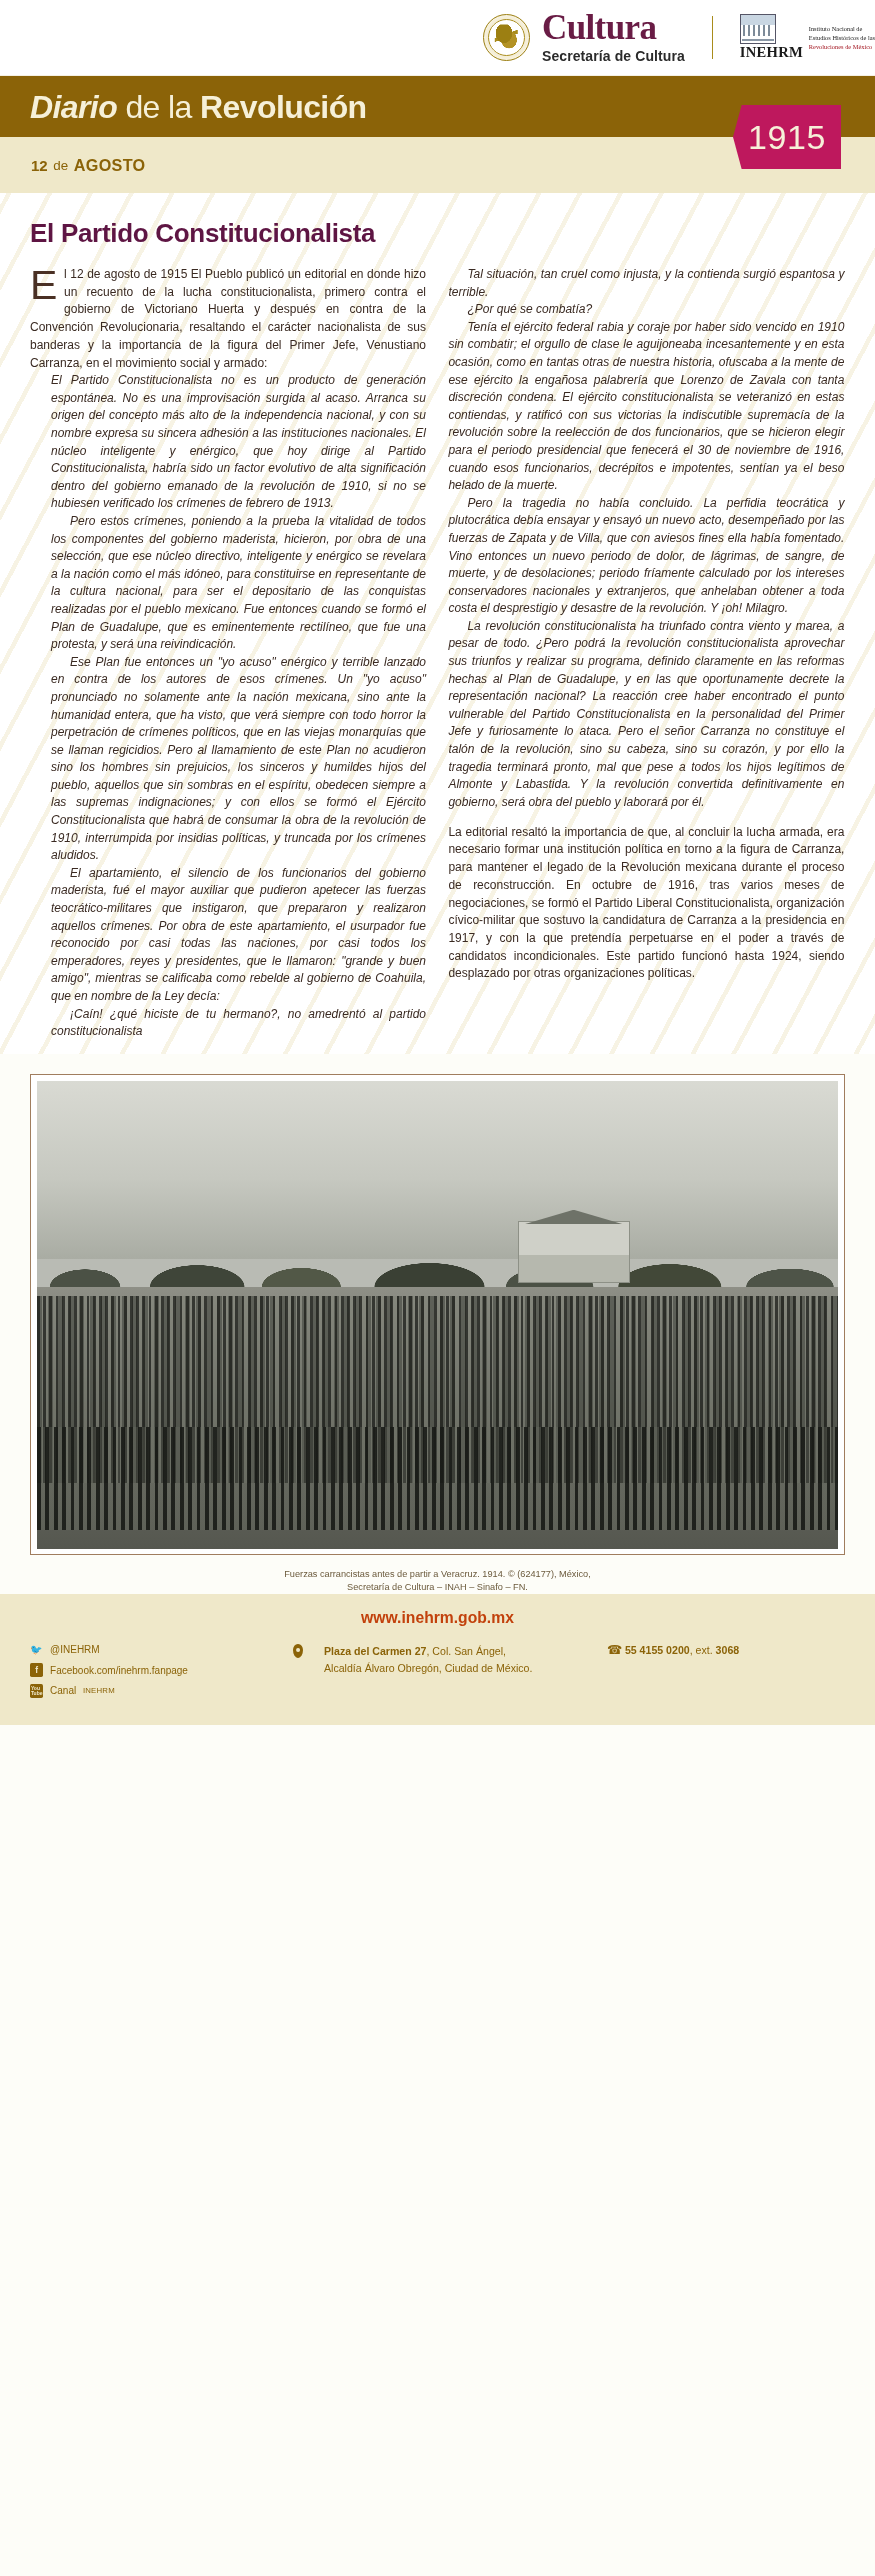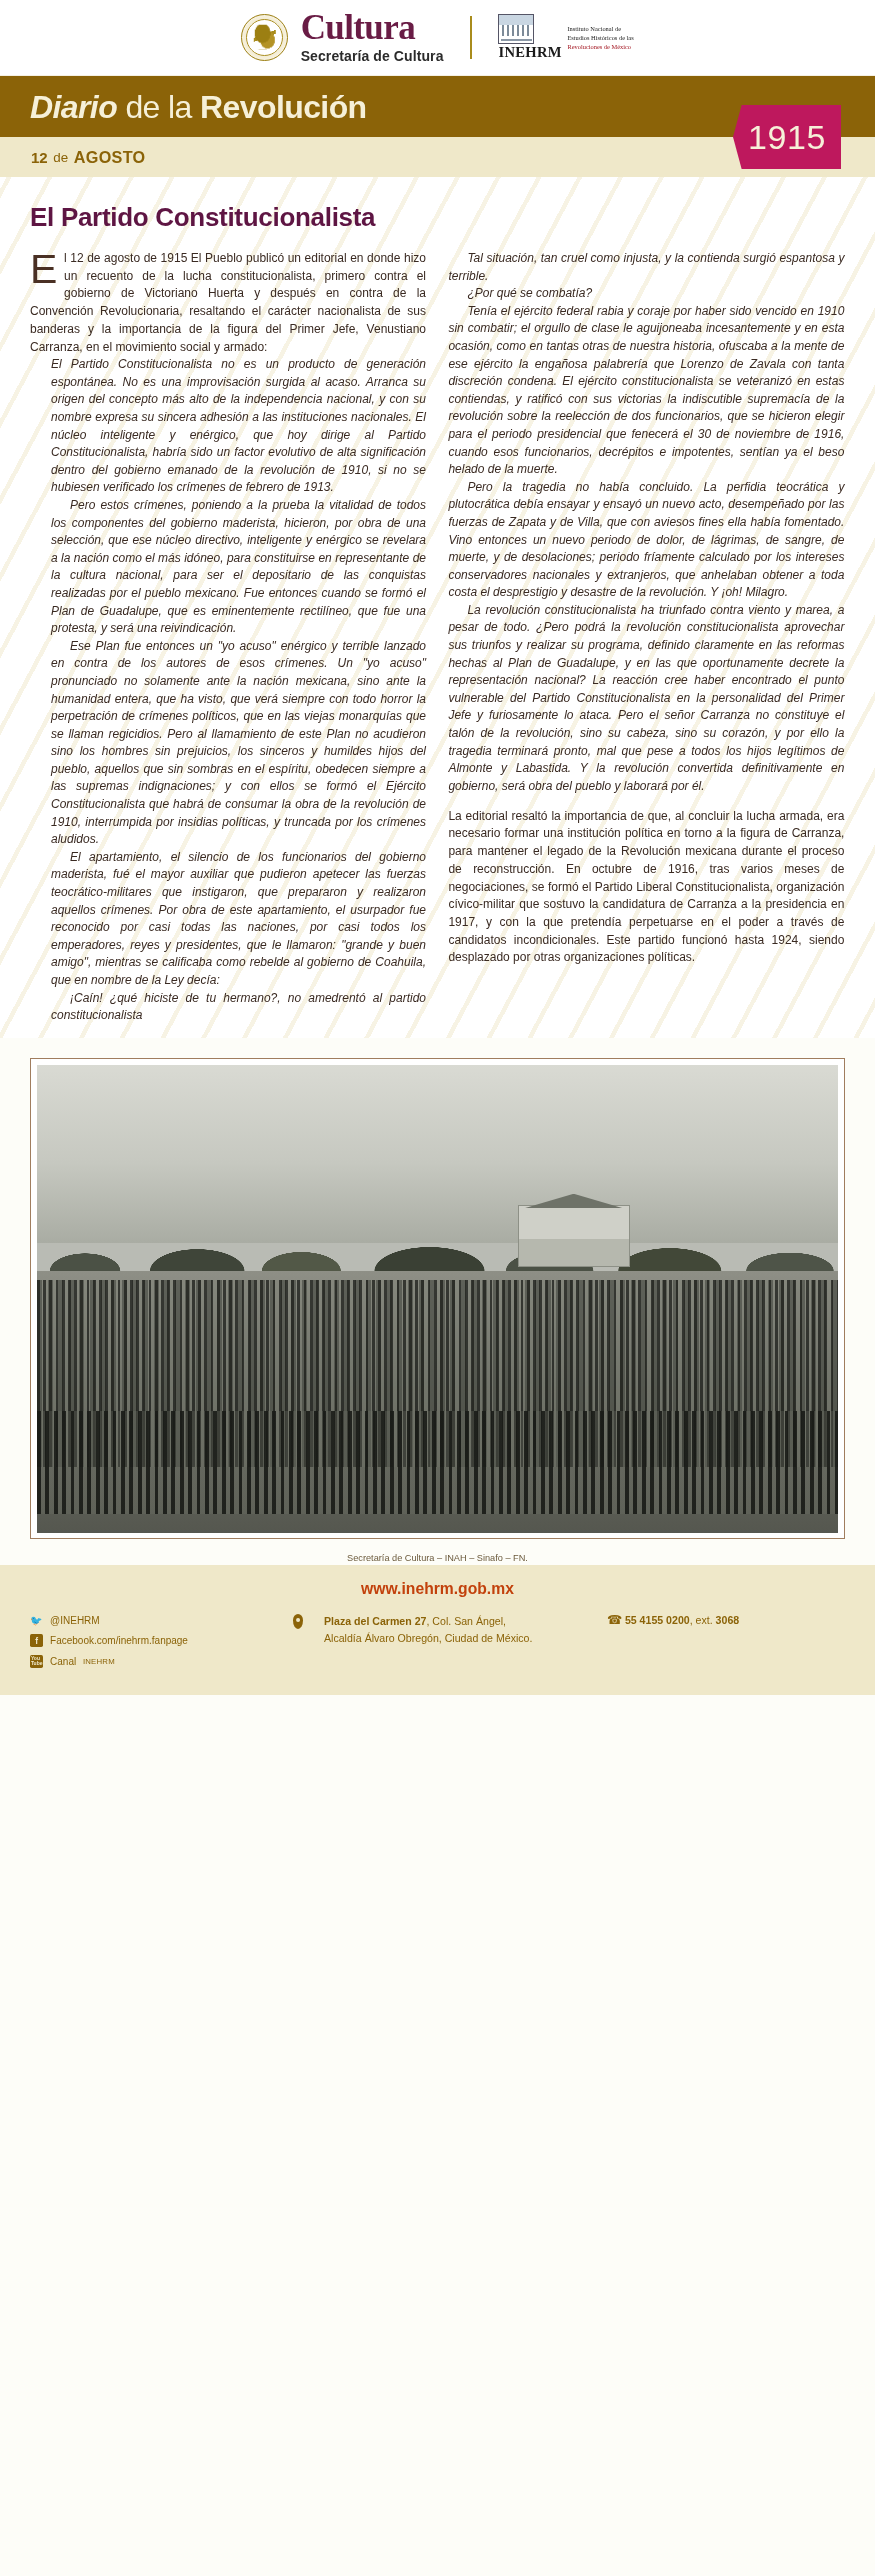--- a/index.html
+++ b/index.html
@@ -17,21 +17,21 @@
     background: #fdfdf8;
     overflow: hidden;
   }
 
   
   .logobar {
     height: 76px;
     background: #ffffff;
     display: flex;
     align-items: center;
-    justify-content: center;
+    justify-content: flex-end;
     gap: 0px;
     border-bottom: 1.7px solid #f5f0e4;
   }
   .logo-group { display: flex; align-items: center; gap: 12.3px; }
 
   .eagle-seal {
     width: 47px; height: 47px;
     border-radius: 50%;
     border: 1.1px solid #9c7f12;
     position: relative;
@@ -137,21 +137,21 @@
   }
   .year-tab span {
     font-size: 34px;
     color: #f6f0d8;
     font-weight: 400;
     letter-spacing: 0.6px;
   }
 
   
   .datebar {
-    height: 40px;
+    height: 56px;
     background: #efe8c9;
     display: flex; align-items: center;
     padding-left: 31px;
   }
   .datebar .d-num { font-size: 15px; font-weight: 700; color: #8b6308; }
   .datebar .d-de  { font-size: 13.4px; font-weight: 400; color: #8b6308; margin: 0 5.6px; }
   .datebar .d-mon { font-size: 16.2px; font-weight: 700; color: #8b6308; letter-spacing: 0.3px; }
 
   
   .article {
@@ -423,20 +423,21 @@
       <div class="sky"></div>
       <div class="treeline"></div>
       <div class="bldg"></div>
       <div class="ground"></div>
       <div class="crowd"></div>
       <div class="crowd2"></div>
     </div>
   </div>
 
   <div class="caption">
+    <div>Fuerzas carrancistas antes de partir a Veracruz. 1914. © (624177), México,</div>
     <div>Secretaría de Cultura – INAH – Sinafo – FN.</div>
   </div>
 
   <div class="footer">
     <div class="footer-url">www.inehrm.gob.mx</div>
     <div class="footer-cols">
 
       <div class="social">
         <div class="social-row">
           <span class="sic">🐦</span>

